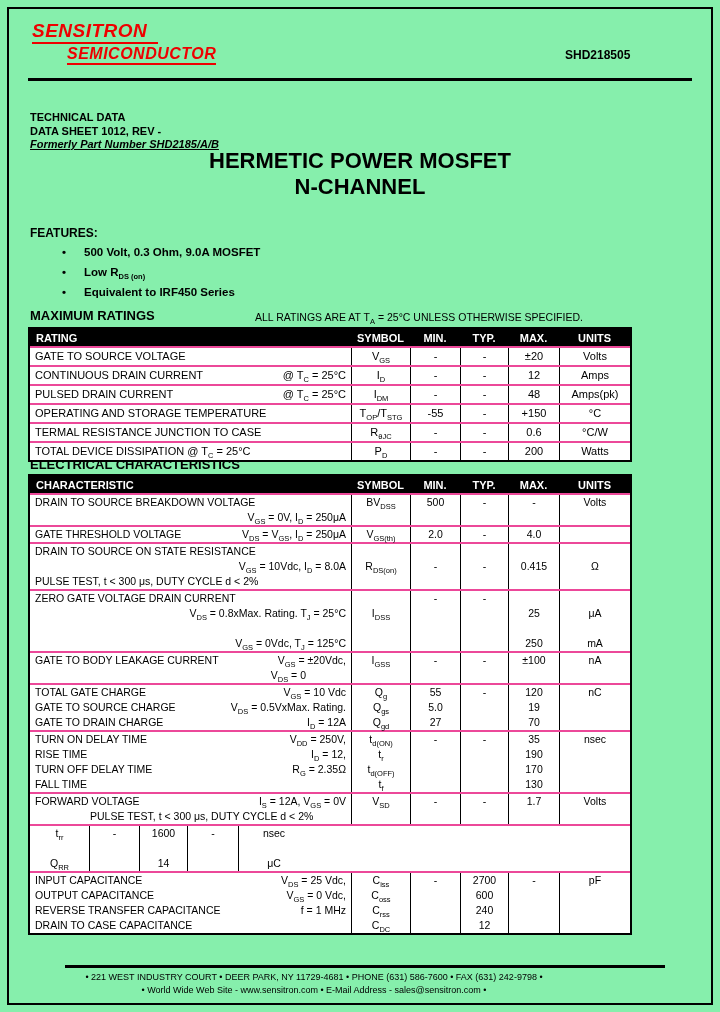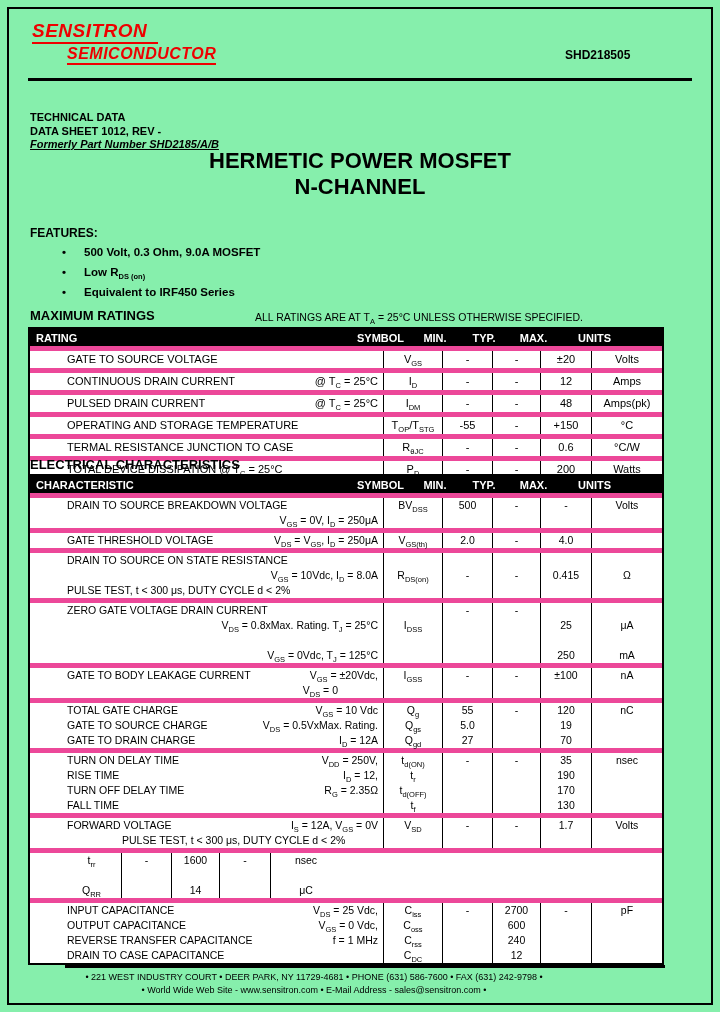--- a/index.html
+++ b/index.html
@@ -32,21 +32,21 @@
   .sec-elec{position:absolute;left:30px;top:457px;font-size:13px;font-weight:bold;}
 
   
   .tbl{position:absolute;left:28px;border:2px solid #000;background:#fff;}
   .tbl-max{top:327px;}
   .tbl-elec{top:474px;}
   .thead{display:flex;background:#000;color:#fff;height:17px;align-items:center;
          font-size:11px;font-weight:bold;}
   .hcell{text-align:center;box-sizing:border-box;}
   .hcell.left{text-align:left;padding-left:6px;}
-  .trow{display:flex;border-top:5px solid #ec4899;padding-left:32px;}
+  .trow{display:flex;border-top:2px solid #ec4899;}
   .cell{box-sizing:border-box;}
   .cell + .cell{border-left:1px solid #000;}
   .c0{width:321px;}.c1{width:59px;}.c2{width:50px;}.c3{width:48px;}.c4{width:51px;}.c5{width:71px;}
   .line{white-space:nowrap;}
   .tbl-max .line{height:17px;line-height:17px;font-size:11px;}
   .tbl-elec .line{height:15px;line-height:15px;font-size:10.5px;}
   .charline{display:flex;justify-content:space-between;padding:0 5px;}
   .valline{text-align:center;}
   sub{font-size:7.5px;line-height:0;}
 

